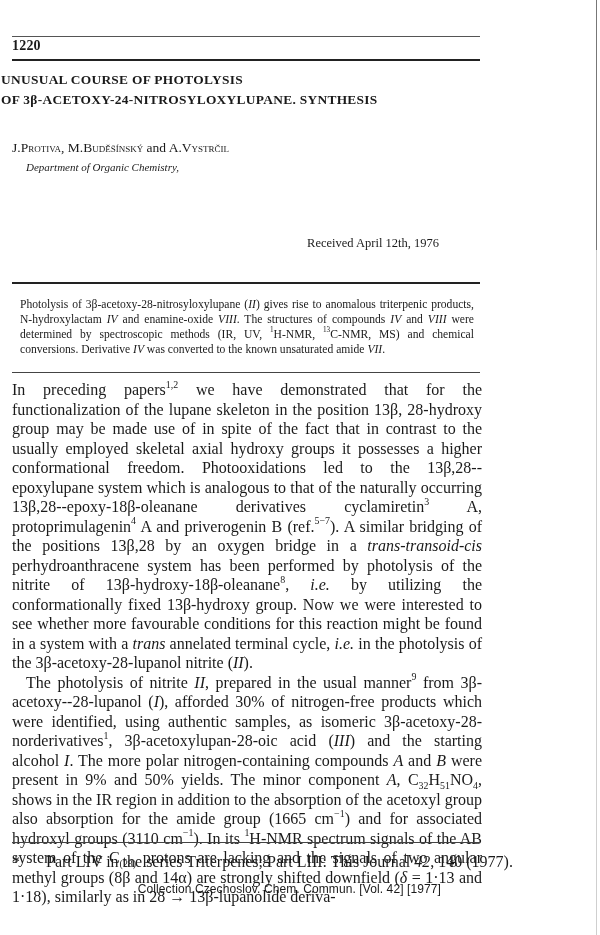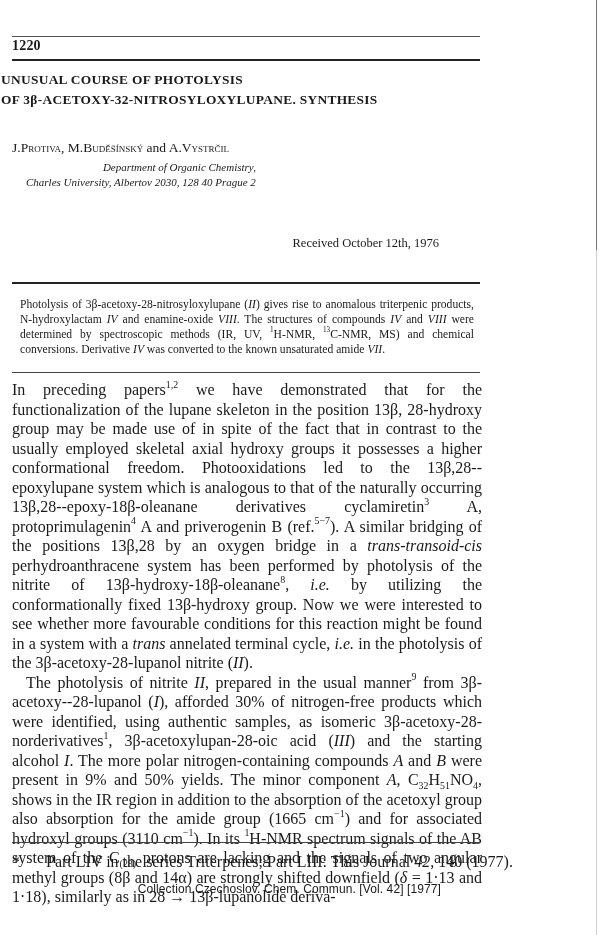--- a/index.html
+++ b/index.html
@@ -36,31 +36,30 @@
 
   <div class="right-edge"></div>
   <div class="right-edge2"></div>
 
   <div class="rule" style="top:36px;height:1px;background:#555;"></div>
   <div class="page-num">1220</div>
   <div class="rule" style="top:59px;height:2px;"></div>
 
   <div class="title">
     <div>UNUSUAL COURSE OF PHOTOLYSIS</div>
-    <div>OF 3β-ACETOXY-32-NITROSYLOXYLUPANE. SYNTHESIS</div>
+    <div>OF 3β-ACETOXY-24-NITROSYLOXYLUPANE. SYNTHESIS</div>
   </div>
 
   <div class="authors"><span>J.</span><span class="sc">Protiva</span><span>, </span><span>M.</span><span class="sc">Buděšínský</span><span> and </span><span>A.</span><span class="sc">Vystrčil</span></div>
 
   <div class="affil">
     <div>Department of Organic Chemistry,</div>
-    <div>Charles University, Albertov 2030, 128 40 Prague 2</div>
   </div>
 
-  <div class="received">Received October 12th, 1976</div>
+  <div class="received">Received April 12th, 1976</div>
 
   <div class="rule" style="top:282px;height:2px;"></div>
 
   <div class="abstract">
     <p><span>Photolysis of 3β-acetoxy-28-nitrosyloxylupane (</span><i>II</i><span>) gives rise to anomalous triterpenic products, N-hydroxylactam </span><i>IV</i><span> and enamine-oxide </span><i>VIII</i><span>. The structures of compounds </span><i>IV</i><span> and </span><i>VIII</i><span> were determined by spectroscopic methods (IR, UV, </span><sup>1</sup><span>H-NMR, </span><sup>13</sup><span>C-NMR, MS) and chemical conversions. Derivative </span><i>IV</i><span> was converted to the known unsaturated amide </span><i>VII</i><span>.</span></p>
   </div>
 
   <div class="rule" style="top:372px;height:1px;background:#444;"></div>
 
   <div class="body-text">

